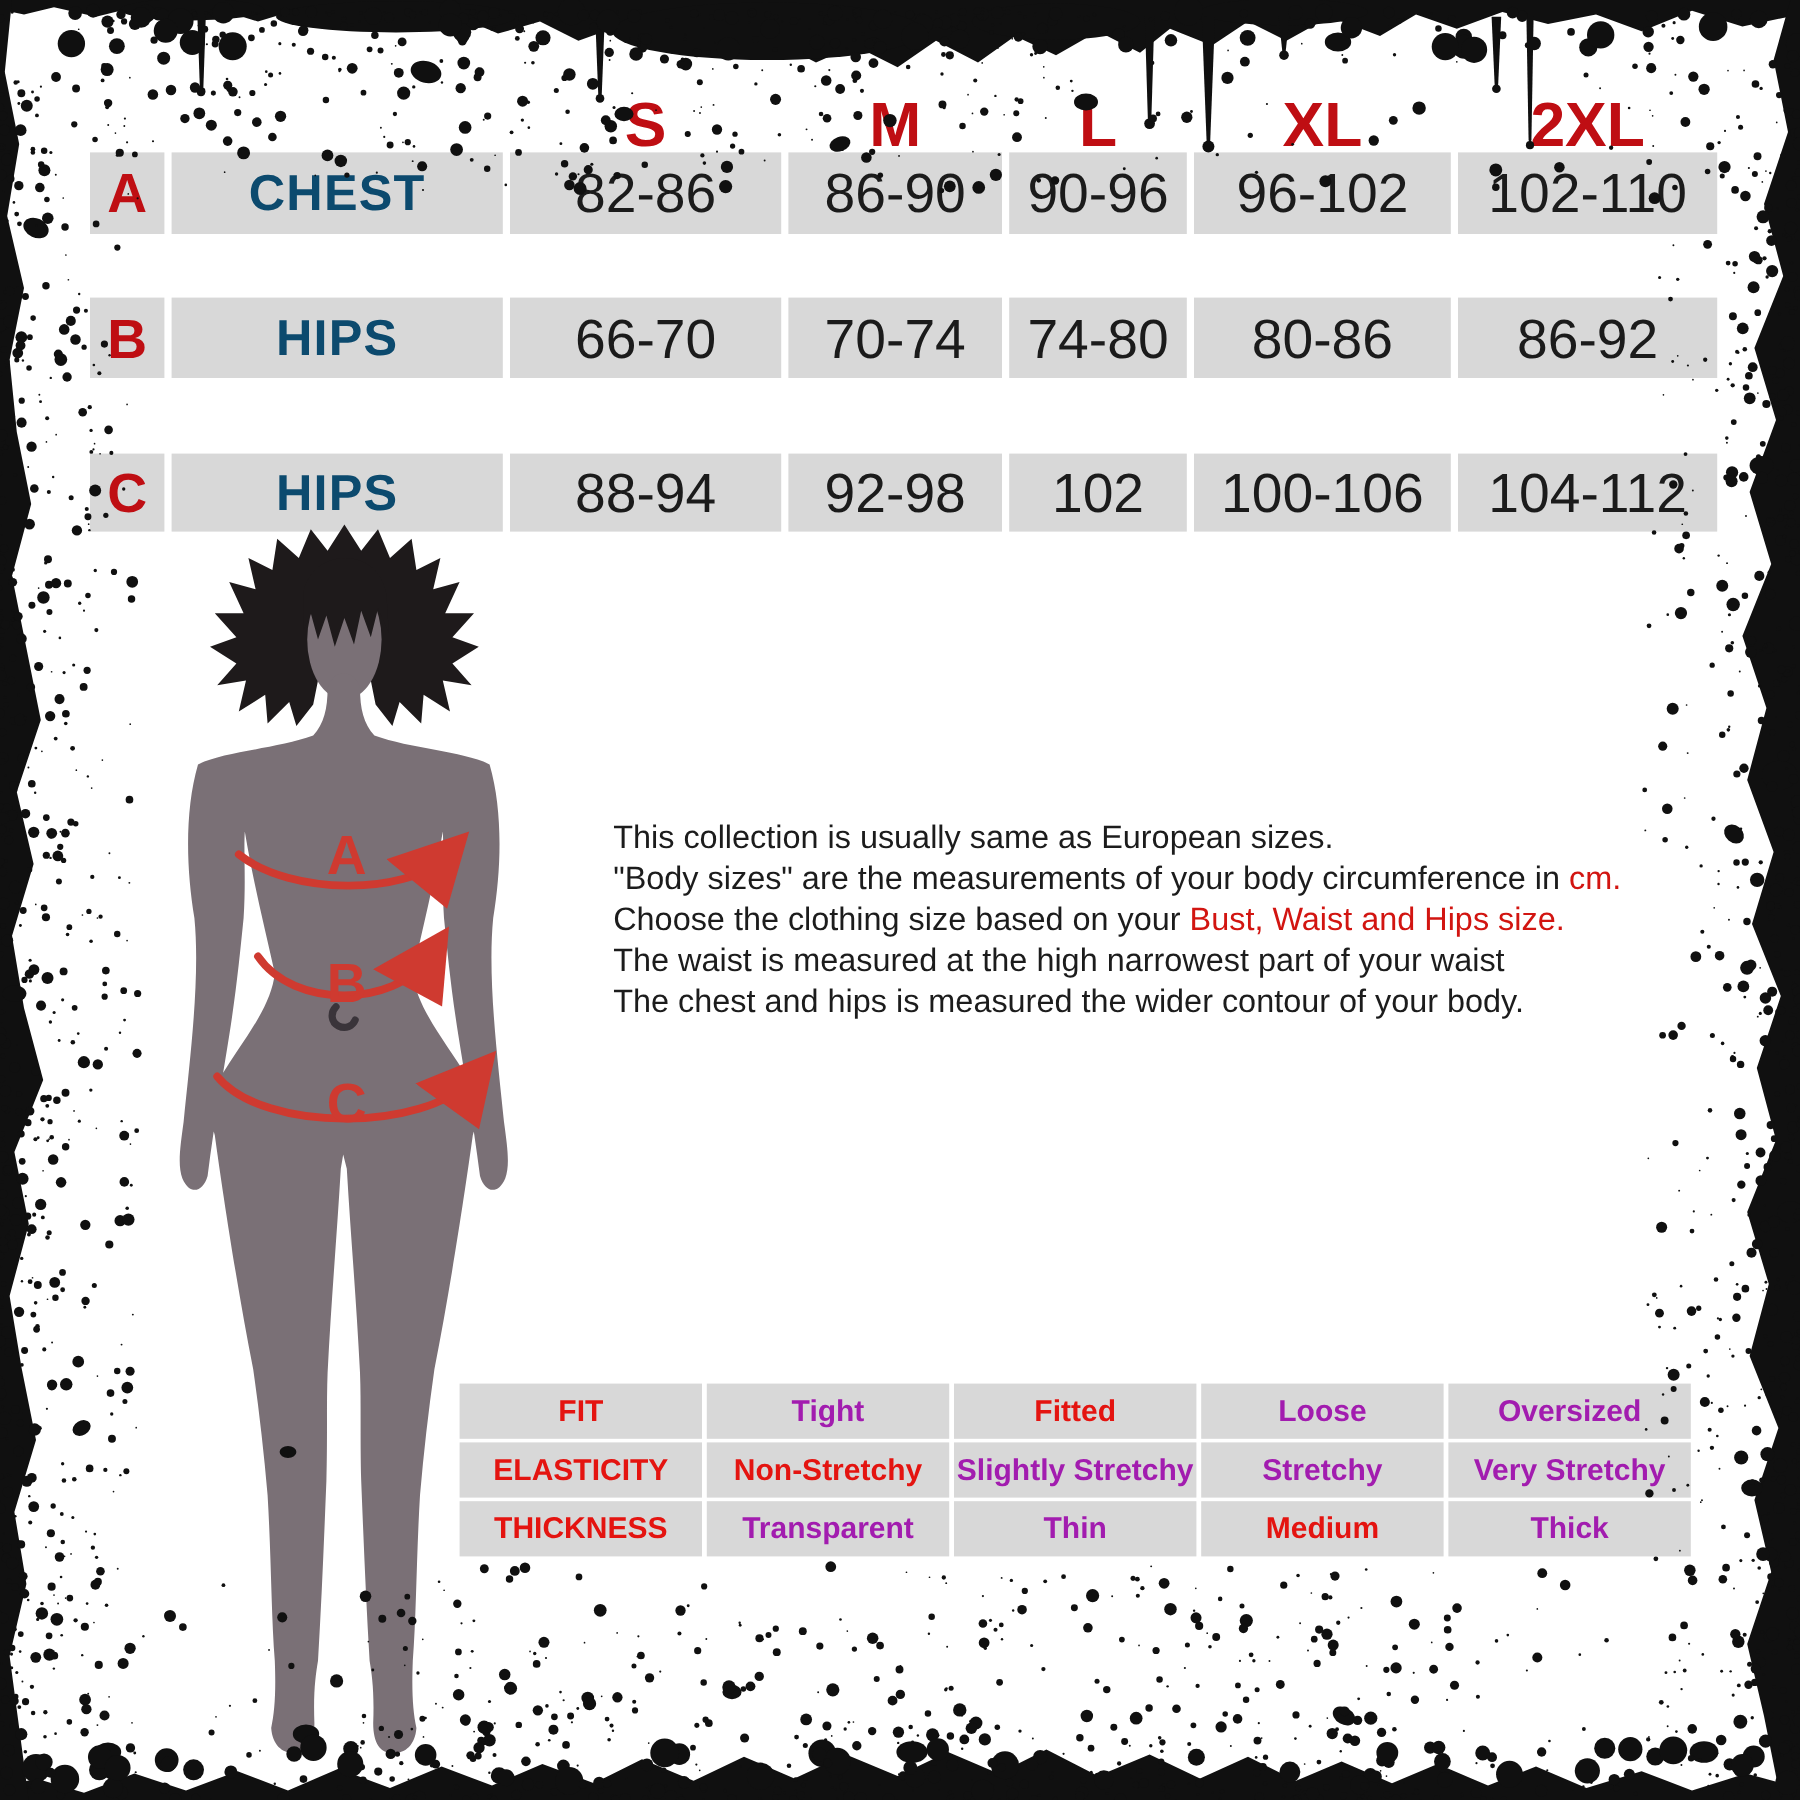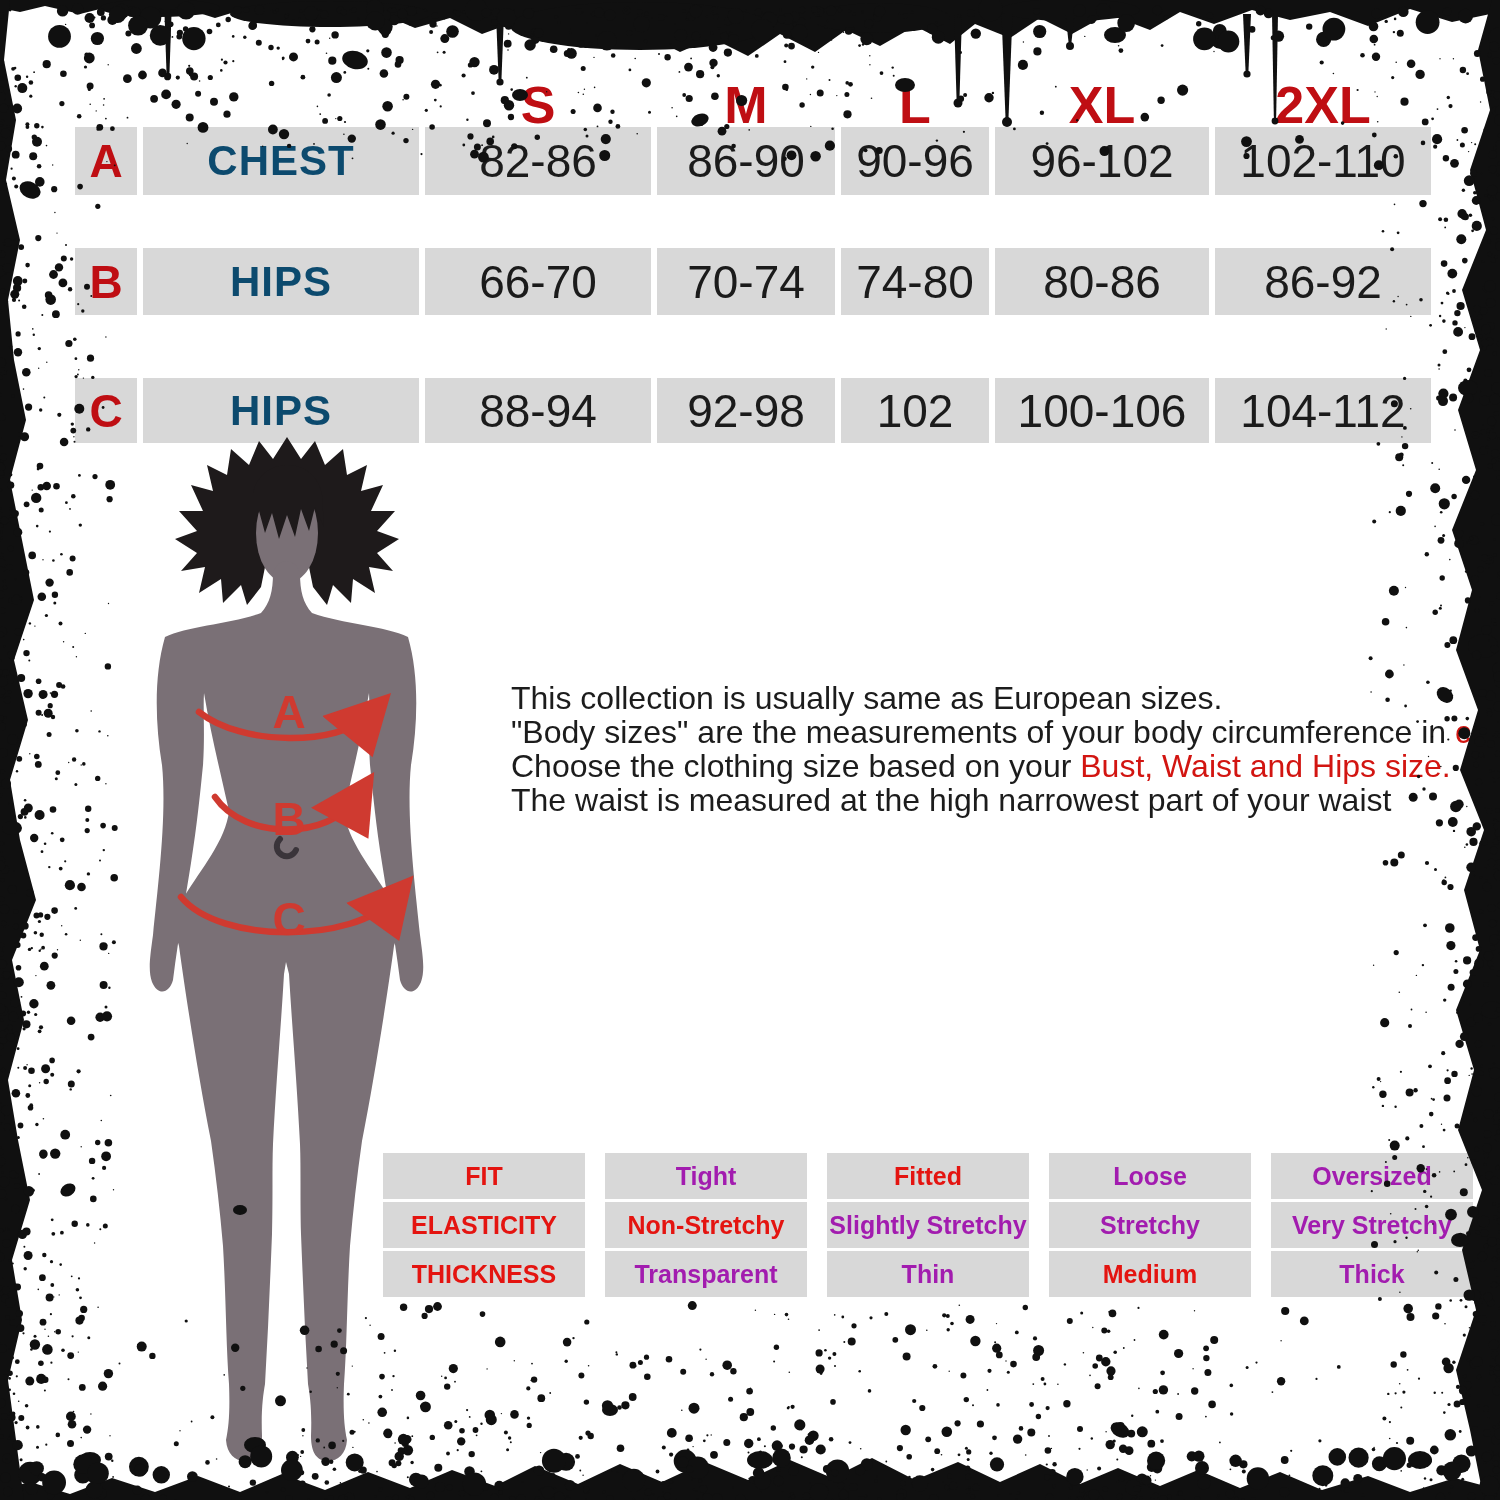--- a/index.html
+++ b/index.html
@@ -22,28 +22,28 @@
   .cell{
     background:var(--cell-gray);
     display:flex;align-items:center;justify-content:center;
   }
   .cell.letter{color:var(--accent-red);font-weight:700;font-size:46px;}
   .cell.label{color:#0c4a6e;font-weight:700;font-size:42px;letter-spacing:1px;}
   .cell.value{color:#1b1b1b;font-size:46px;}
   
   #notes{
     position:absolute;left:511px;top:681px;width:760px;
-    font-size:32px;line-height:34px;color:#1c1c1c;white-space:nowrap;
+    font-size:27px;line-height:34px;color:#1c1c1c;white-space:nowrap;
   }
   #notes .note-red{color:var(--note-red);}
   
   #attr-table{
     position:absolute;left:383px;top:1153px;display:grid;
     grid-template-columns:repeat(5,202px);grid-auto-rows:46px;
-    gap:3px 20px;
+    gap:3px 4px;
   }
   .acell{
     background:var(--cell-gray);
     display:flex;align-items:center;justify-content:center;
     font-weight:700;font-size:25px;color:#a21caf;
   }
   .acell.red{color:var(--bright-red);}
   
   #figure-svg{position:absolute;left:125px;top:435px;}
   .hair{fill:var(--hair-black);}
@@ -169,20 +169,21 @@
     <text class="arrow-label" x="164" y="500" text-anchor="middle">C</text>
 
     <path class="belly" d="M155,404 c-5,5 -4,13 2,16 c6,3 12,0 14,-5"></path>
   </svg>
 
   <div id="notes">
       <div><span class="">This collection is usually same as European sizes.</span></div>
       <div><span class="">"Body sizes" are the measurements of your body circumference in </span><span class="note-red">cm.</span></div>
       <div><span class="">Choose the clothing size based on your </span><span class="note-red">Bust, Waist and Hips size.</span></div>
       <div><span class="">The waist is measured at the high narrowest part of your waist</span></div>
+      <div><span class="">The chest and hips is measured the wider contour of your body.</span></div>
     </div>
 
   <div id="attr-table">
       <div class="acell red">FIT</div>
       <div class="acell">Tight</div>
       <div class="acell red">Fitted</div>
       <div class="acell">Loose</div>
       <div class="acell">Oversized</div>
       <div class="acell red">ELASTICITY</div>
       <div class="acell red">Non-Stretchy</div>

